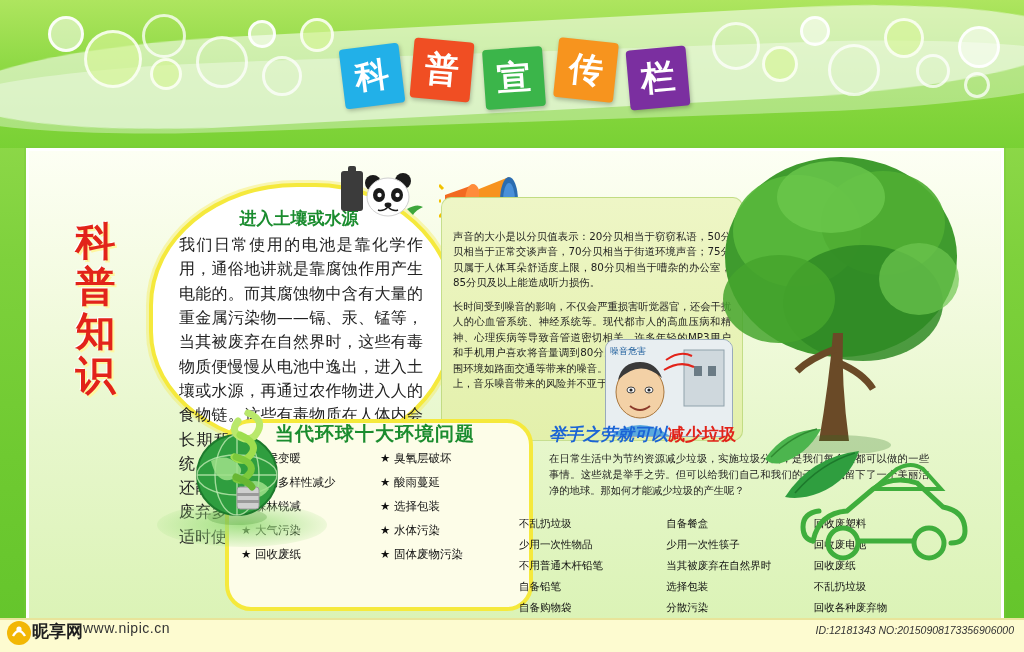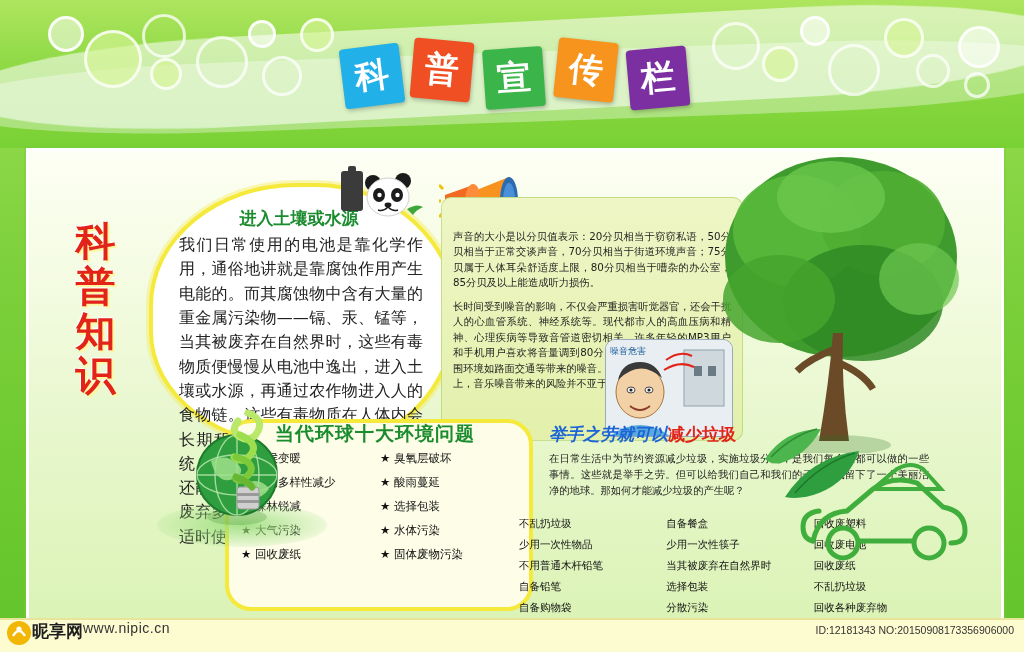--- a/index.html
+++ b/index.html
@@ -157,20 +157,21 @@
     position:absolute;left:6px;top:620px;height:30px;display:flex;align-items:flex-start;
   }
   .logo .cn{
     color:#1f1f1f;font-size:17px;font-weight:bold;
     font-family:"DejaVu Sans","Liberation Sans",sans-serif;
   }
   .logo .url{color:#333;font-size:14px;font-family:"Liberation Sans",sans-serif;letter-spacing:0.5px;}
   .footer-id{
     position:absolute;right:10px;top:624px;font-size:10.5px;color:#333;
     font-family:"Liberation Sans",sans-serif;
+    font-style:italic;
   }
 
   
   .panda{position:absolute;left:330px;top:18px;width:66px;height:62px;}
   .battery{position:absolute;left:312px;top:20px;width:22px;height:40px;background:#3b3b3b;border-radius:3px;}
   .battery:after{content:"";position:absolute;left:7px;top:-5px;width:8px;height:5px;background:#3b3b3b;border-radius:2px 2px 0 0;}
   .megaphone{position:absolute;left:410px;top:22px;width:90px;height:58px;}
 
   .globe{position:absolute;left:152px;top:262px;width:120px;height:120px;}
   .bulb{position:absolute;left:186px;top:250px;width:66px;height:120px;}

